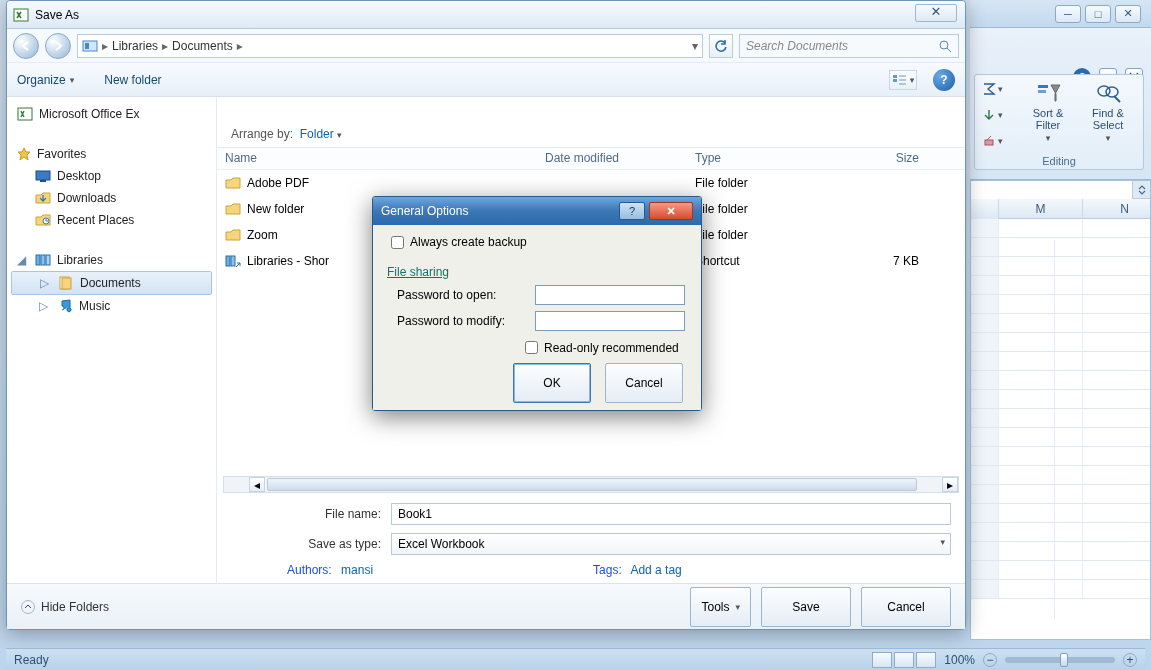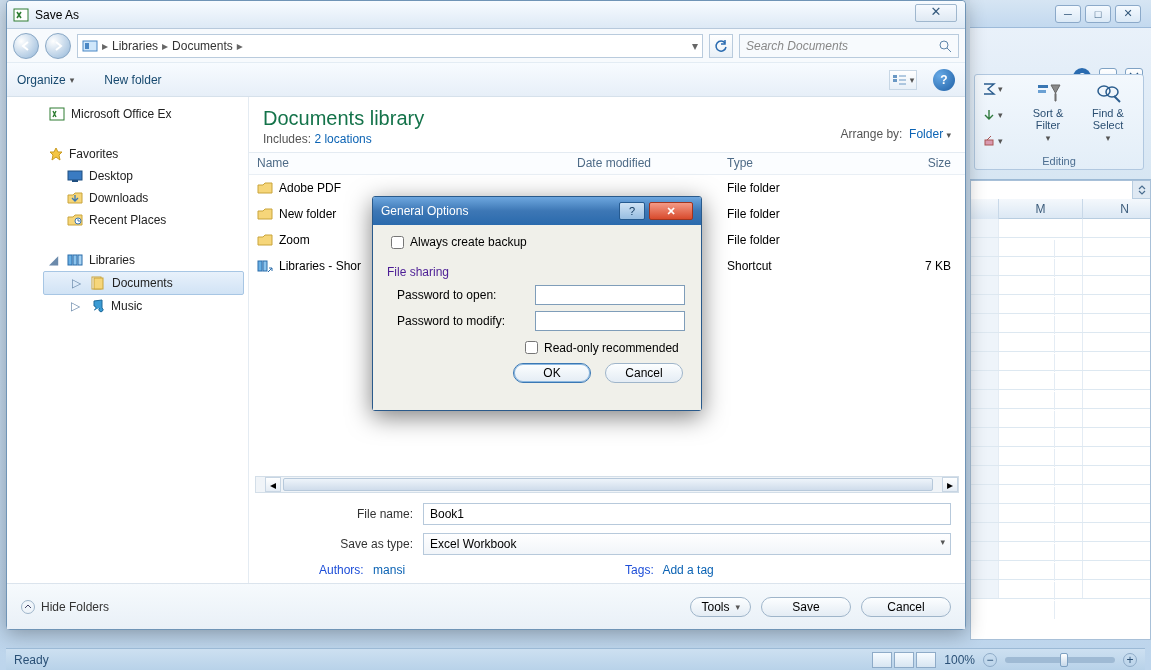--- a/index.html
+++ b/index.html
@@ -43,21 +43,21 @@
 .breadcrumb .chev { color:#666; }
 .refresh-btn { width:24px; height:24px; border:1px solid #b9cbdd; background:linear-gradient(#fff,#e9f0f7); display:flex; align-items:center; justify-content:center; }
 .searchbox { width:220px; height:24px; border:1px solid #b9cbdd; display:flex; align-items:center; padding:0 6px; color:#888; font-style:italic; gap:6px; }
 
 .toolbar-row { height:34px; background:linear-gradient(#f7fbff,#e7eff8); border-bottom:1px solid #d6e1eb; display:flex; align-items:center; padding:0 10px; gap:30px; }
 .org-btn, .newf-btn { color:#17496f; display:flex; align-items:center; gap:4px; }
 .toolbar-right { margin-left:auto; display:flex; align-items:center; gap:16px; }
 .view-btn { width:28px; height:20px; border:1px solid #c8d7e5; background:linear-gradient(#fff,#e8f0f7); display:flex; align-items:center; justify-content:center; }
 .help-round { width:22px; height:22px; border-radius:11px; background:radial-gradient(circle at 30% 30%,#66a9e6,#1e5fa5); color:#fff; text-align:center; line-height:22px; font-weight:bold; }
 
-.body-row { flex:1; display:flex; overflow:hidden;padding-left:32px; }
+.body-row { flex:1; display:flex; overflow:hidden; }
 .nav-pane { width:210px; border-right:1px solid #e4ebf2; padding:6px 4px; overflow:hidden; }
 .nav-item { display:flex; align-items:center; gap:6px; padding:4px 6px; color:#222; }
 .nav-item.section { font-weight:normal; color:#222; margin-top:4px; }
 .nav-item.selected { background:linear-gradient(#e8f1fb,#d1e3f5); border:1px solid #a7c6e4; border-radius:2px; }
 .nav-tree-icon { width:12px; color:#6b8aab; }
 .folder-icon { width:16px; height:14px; }
 
 .content-pane { flex:1; display:flex; flex-direction:column; }
 .lib-header { padding:10px 14px 6px; display:flex; justify-content:space-between; align-items:flex-start; }
 .lib-header h2 { font-size:20px; color:#14734a; font-weight:normal; }
@@ -85,33 +85,33 @@
 .form-line input, .form-line select { flex:1; height:22px; border:1px solid #b7c9db; padding:0 6px; background:#fff; }
 .meta-line { display:flex; gap:60px; padding-left:56px; margin-top:6px; }
 .meta-line span.label { color:#1d4ed8; margin-right:6px; }
 .meta-line a { color:#0b63b4; text-decoration:none; }
 .thumb-line { padding-left:170px; margin-top:18px; display:flex; align-items:center; gap:6px; }
 .thumb-line input { width:14px; height:14px; }
 
 .footer-row { height:46px; border-top:1px solid #dbe4ed; background:linear-gradient(#f6fafd,#e9f0f7); display:flex; align-items:center; padding:7px 14px; gap:10px;justify-content:center; }
 .hide-folders { display:flex; align-items:center; gap:6px; color:#333; }
 .footer-right { margin-left:auto; display:flex; gap:10px; align-items:center; }
-.btn { height:20px; padding:0 18px; border:1px solid #9fb5ca; background:linear-gradient(#fcfeff,#e4ecf4); border-radius:10px; }
+.btn { height:40px; padding:0 18px; border:1px solid #9fb5ca; background:linear-gradient(#fcfeff,#e4ecf4); border-radius:2px; }
 .btn.tools { padding:0 10px; display:flex; align-items:center; gap:6px; }
 
 
 .modal-shadow { position:absolute; left:372px; top:196px; width:330px; height:215px; box-shadow:0 6px 24px rgba(0,0,0,0.5); border:1px solid #2a5a8b; border-radius:3px; background:#ece9d8; }
 .modal-title { height:28px; background:linear-gradient(#6ea7df 0%,#3d77b5 50%,#2a6aad 100%); color:#fff; display:flex; align-items:center; padding:0 8px; border-radius:2px 2px 0 0; }
 .modal-title .win-btns { margin-left:auto; display:flex; gap:4px; }
 .modal-title .win-btns .wb { width:26px; height:18px; border:1px solid #255a90; border-radius:2px; background:linear-gradient(#cfe2f4,#97bde1); color:#123a60; text-align:center; font-size:11px; line-height:16px; }
 .modal-title .win-btns .wb.close { background:linear-gradient(#f49a86,#d84a2c); border-color:#a03520; color:#fff; width:44px; font-weight:bold; }
 .modal-body { padding:10px 12px; background:#f0f0ea; height:calc(100% - 28px); position:relative; }
 .chk-line { display:flex; align-items:center; gap:6px; margin-bottom:6px; padding-left:6px; }
 .chk-line input { width:13px; height:13px; }
-.fieldset-label { color:#4c1d95; margin:16px 0 6px 2px; }
+.fieldset-label { color:#0f766e; margin:16px 0 6px 2px;text-decoration:underline; }
 .pw-line { display:flex; align-items:center; gap:8px; margin:6px 0 6px 12px; }
 .pw-line label { width:130px; }
 .pw-line input { width:150px; height:20px; border:1px solid #7f9db9; padding:0 4px; }
 .ro-line { display:flex; align-items:flex-start; gap:6px; margin:10px 0 8px 140px; }
 .modal-actions { display:flex; justify-content:flex-end; gap:14px; padding-right:6px; margin-top:4px; }
 .modal-actions .btn { width:78px; text-align:center; }
 .modal-actions .btn.default { border:1px solid #3b78b4; box-shadow:0 0 0 1px #8cb8e0 inset; }
 
 
 .status-bar { position:absolute; left:6px; right:6px; bottom:0; height:22px; background:linear-gradient(#cde0f1,#b8d2e9); border-top:1px solid #9cbad6; display:flex; align-items:center; padding:0 8px; color:#2a5076; }
@@ -359,27 +359,20 @@
         <span class="nav-tree-icon">▷</span>
         <svg class="folder-icon" viewBox="0 0 16 14">
             <path d="M5 11 A2 2 0 1 0 5 7 V2 L13 1 V9 A2 2 0 1 1 11 9" fill="#3a9bd4" stroke="#1e6999"></path>
           </svg>
         <span>Music</span>
       </div>
     </div>
 
     <div class="content-pane">
       <div class="lib-header">
-        <div>
-          <h2>Documents library</h2>
-          <div class="incl">
-            <span>Includes:</span>
-            <a href="#">2 locations</a>
-          </div>
-        </div>
         <div class="arrange" style="margin-top:20px">
           <span>Arrange by:</span>&nbsp;
           <a href="#"><span>Folder</span> <span class="tri">▾</span></a>
         </div>
       </div>
 
       <div class="file-list">
         <div class="fl-head">
           <div class="col c-name">Name</div>
           <div class="col c-date">Date modified</div>

